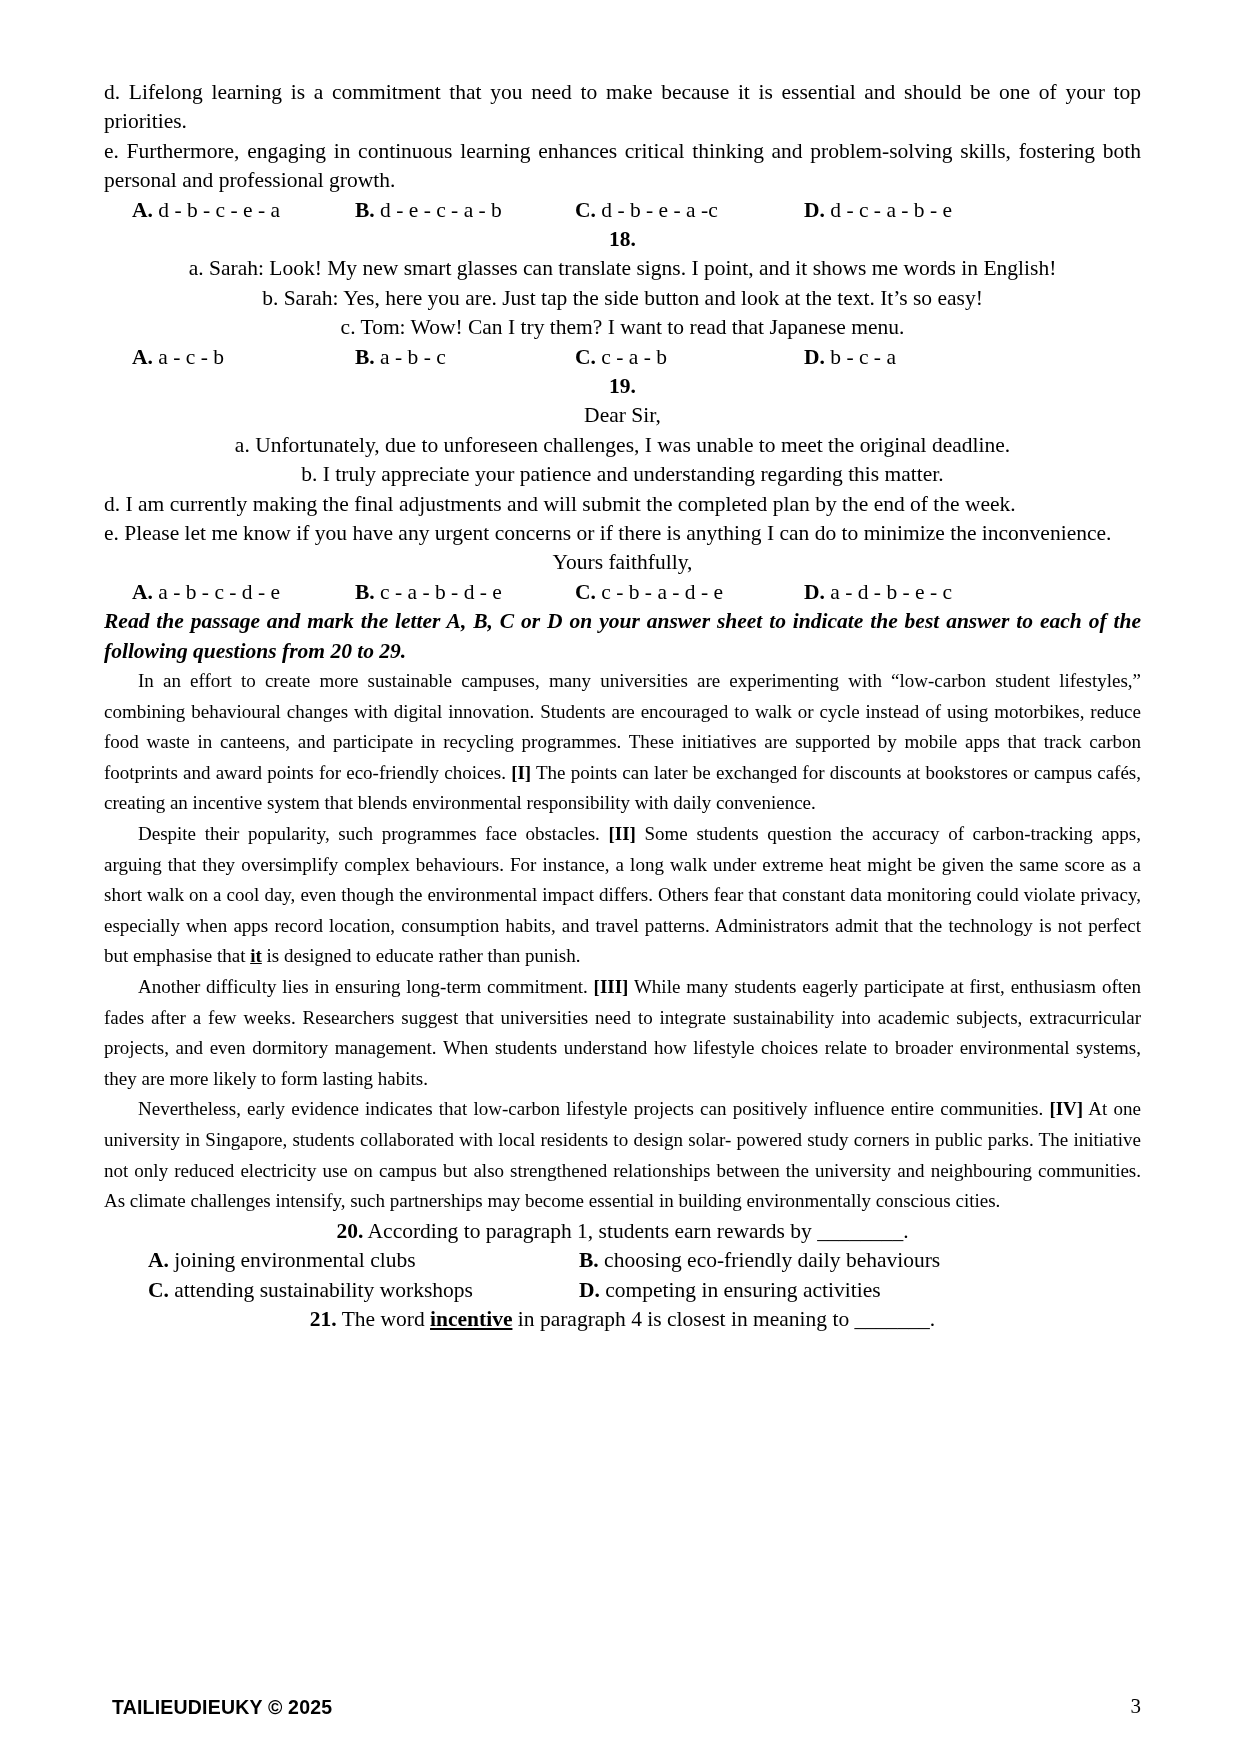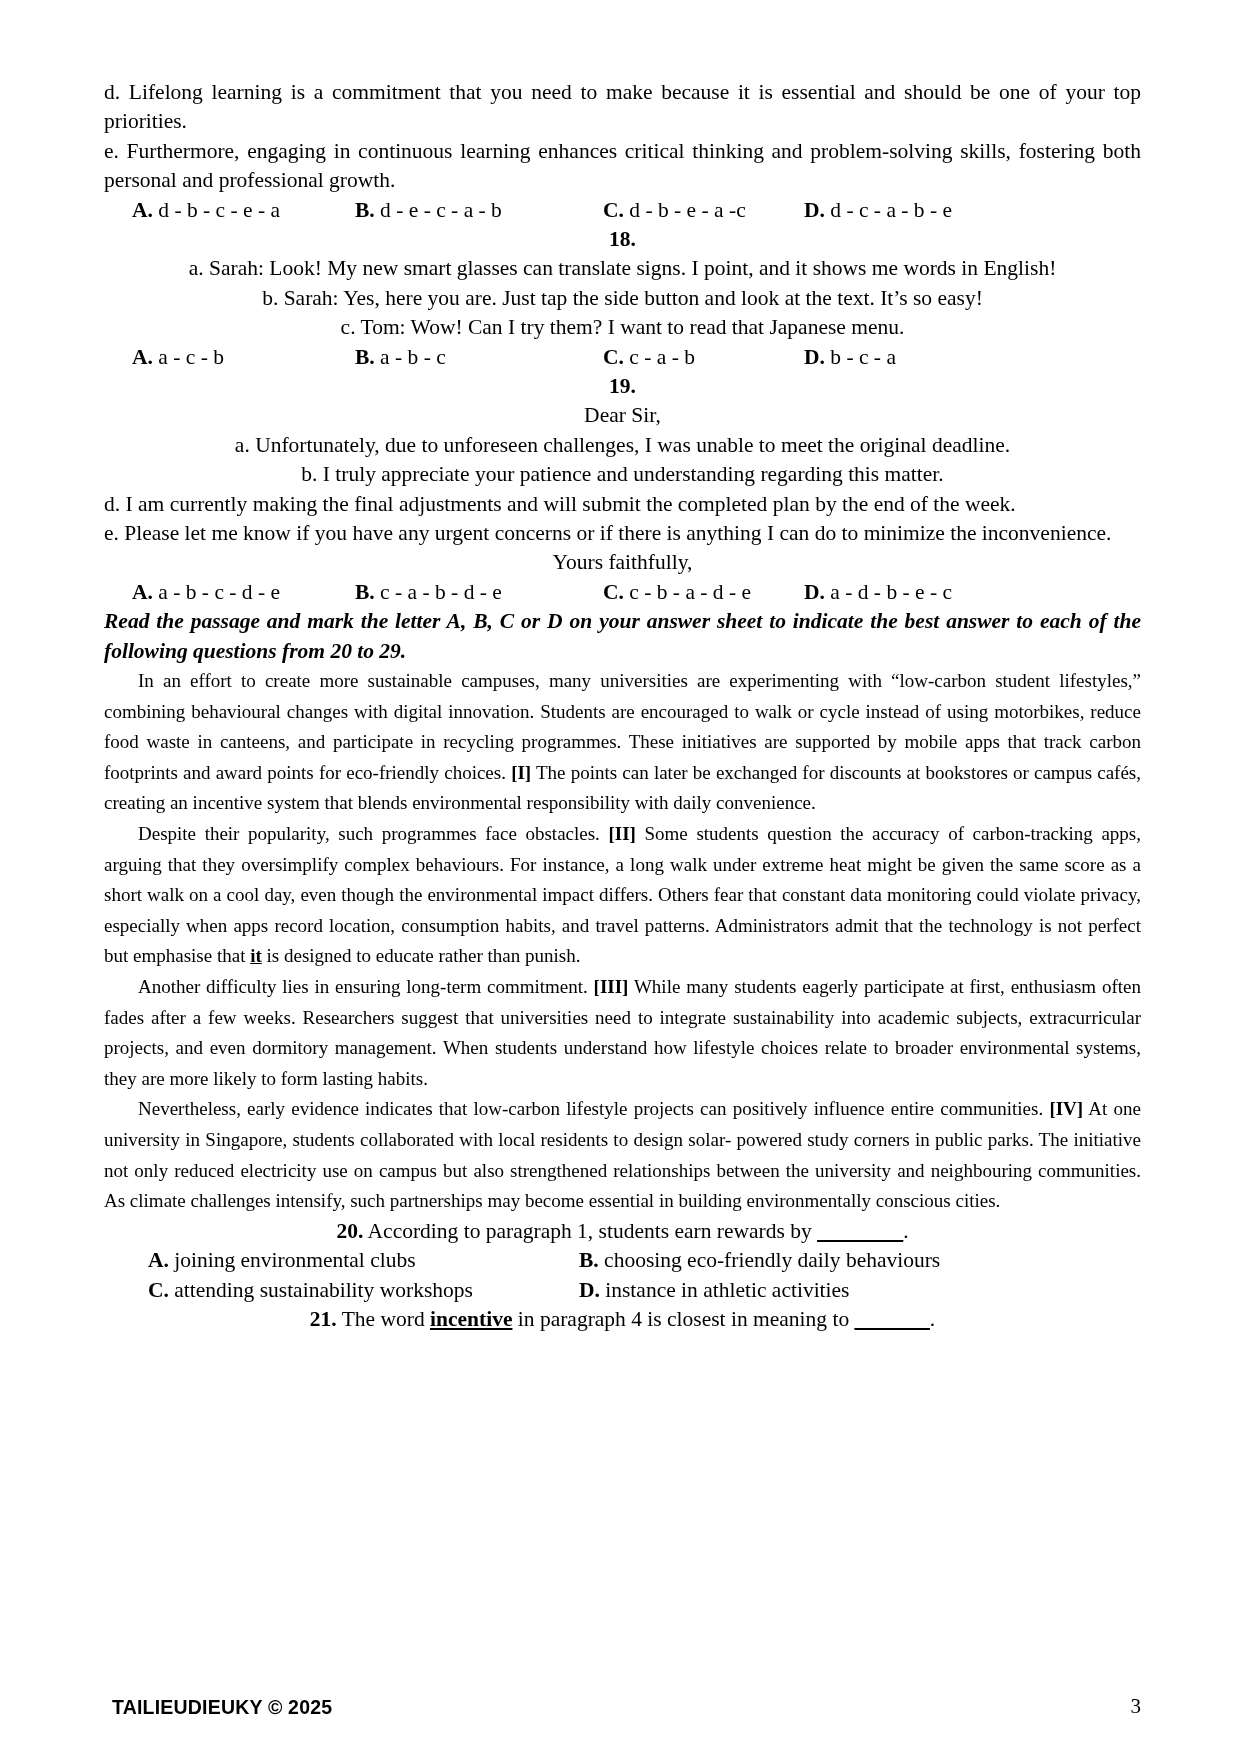--- a/index.html
+++ b/index.html
@@ -45,21 +45,21 @@
   .opt {
     position: absolute;
     top: 0;
     white-space: nowrap;
   }
   .opt .lbl {
     font-weight: bold;
   }
   .opt-a { left: 28px; }
   .opt-b { left: 251px; }
-  .opt-c { left: 499px; }
+  .opt-c { left: 471px; }
   .opt-d { left: 700px; }
   .opt2-a { left: 28px; margin-left: 16px; }
   .opt2-b { left: 475px; }
   .instruction {
     font-weight: bold;
     font-style: italic;
     font-size: 21.5px;
     line-height: 29.4px;
     text-align: justify;
     margin: 0;
@@ -73,21 +73,20 @@
     text-indent: 34px;
   }
   .marker {
     font-weight: bold;
   }
   .bu {
     font-weight: bold;
     text-decoration: underline;
   }
   .blank {
-    text-decoration: underline;
     letter-spacing: 0;
   }
   .footer {
     position: absolute;
     left: 112px;
     right: 100px;
     bottom: 36px;
     display: flex;
     justify-content: space-between;
     align-items: flex-end;
@@ -161,21 +160,21 @@
   </div>
 
   <div class="body-text">
     <p class="line"><span class="qnum">20.</span><span> According to paragraph 1, students earn rewards by </span><span class="blank">________</span><span>.</span></p>
     <div class="options">
       <span class="opt opt2-a"><span class="lbl">A.</span> <span>joining environmental clubs</span></span>
       <span class="opt opt2-b"><span class="lbl">B.</span> <span>choosing eco-friendly daily behaviours</span></span>
     </div>
     <div class="options">
       <span class="opt opt2-a"><span class="lbl">C.</span> <span>attending sustainability workshops</span></span>
-      <span class="opt opt2-b"><span class="lbl">D.</span> <span>instance in athletic activities</span></span>
+      <span class="opt opt2-b"><span class="lbl">D.</span> <span>competing in ensuring activities</span></span>
     </div>
   </div>
 
   <div class="body-text">
     <p class="line"><span class="qnum">21.</span><span> The word </span><span class="bu">incentive</span><span> in paragraph 4 is closest in meaning to </span><span class="blank">_______</span><span>.</span></p>
   </div>
 
   <div class="footer">
     <span class="footer-left">TAILIEUDIEUKY © 2025</span>
     <span class="footer-right">3</span>

